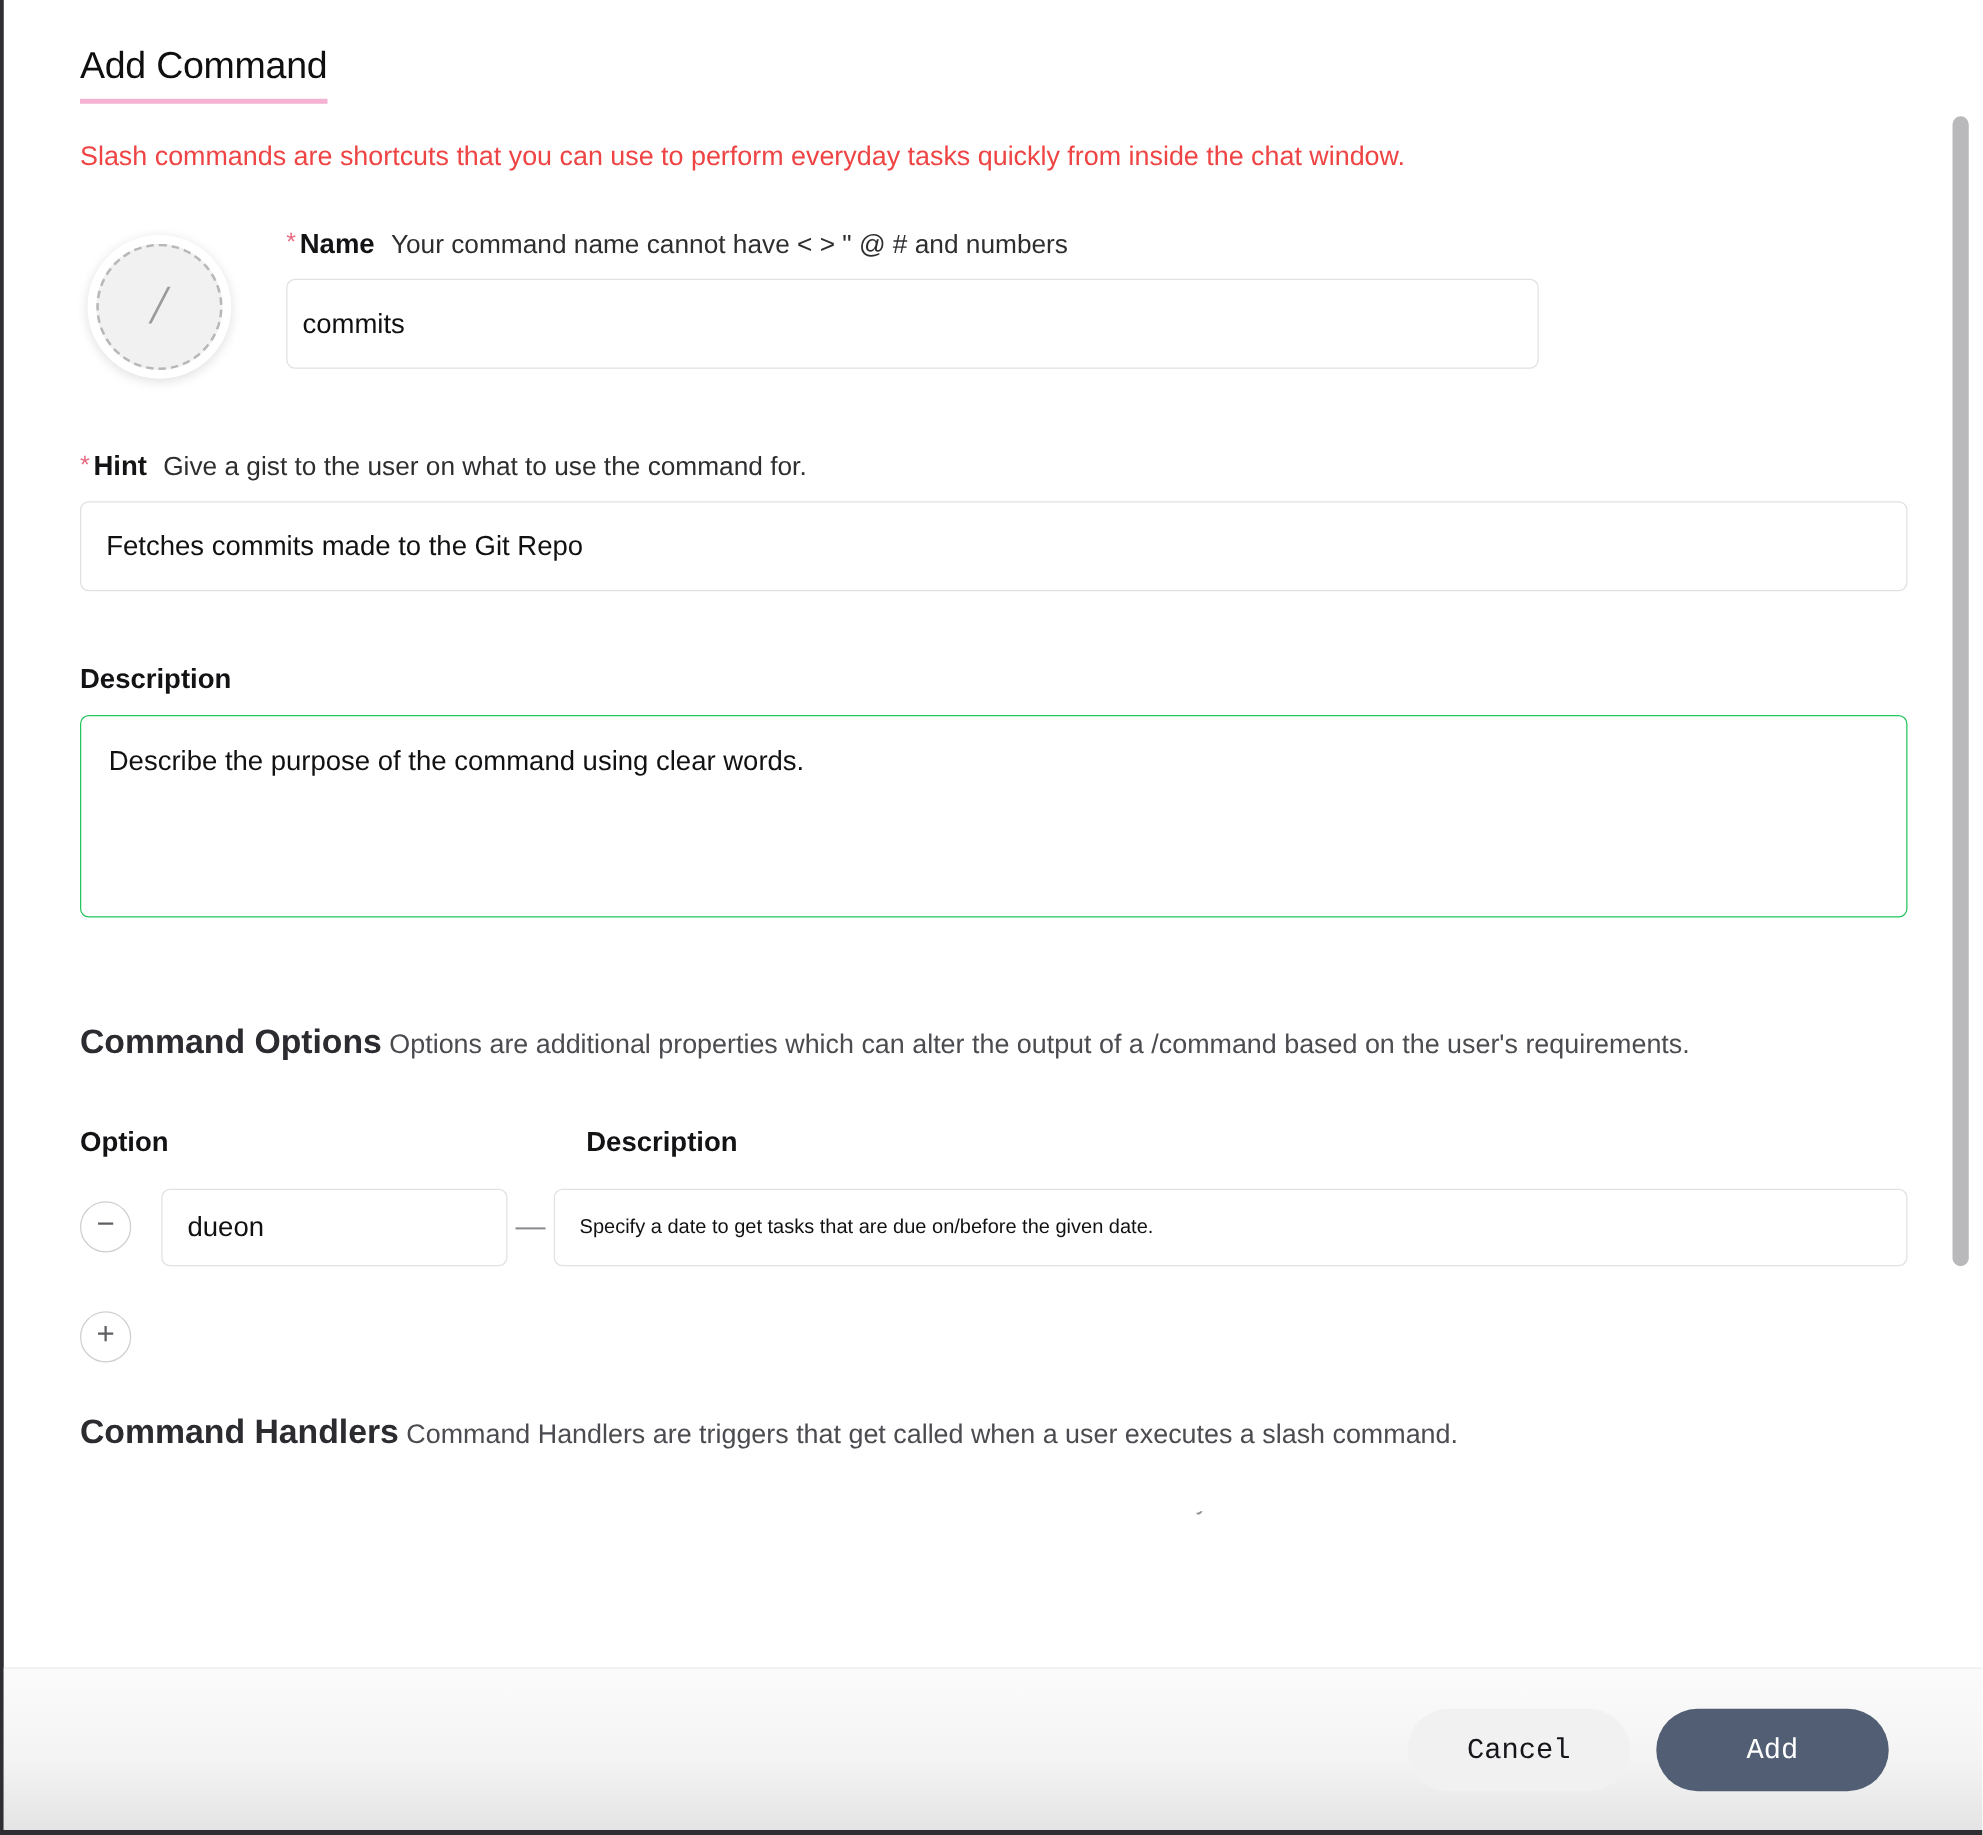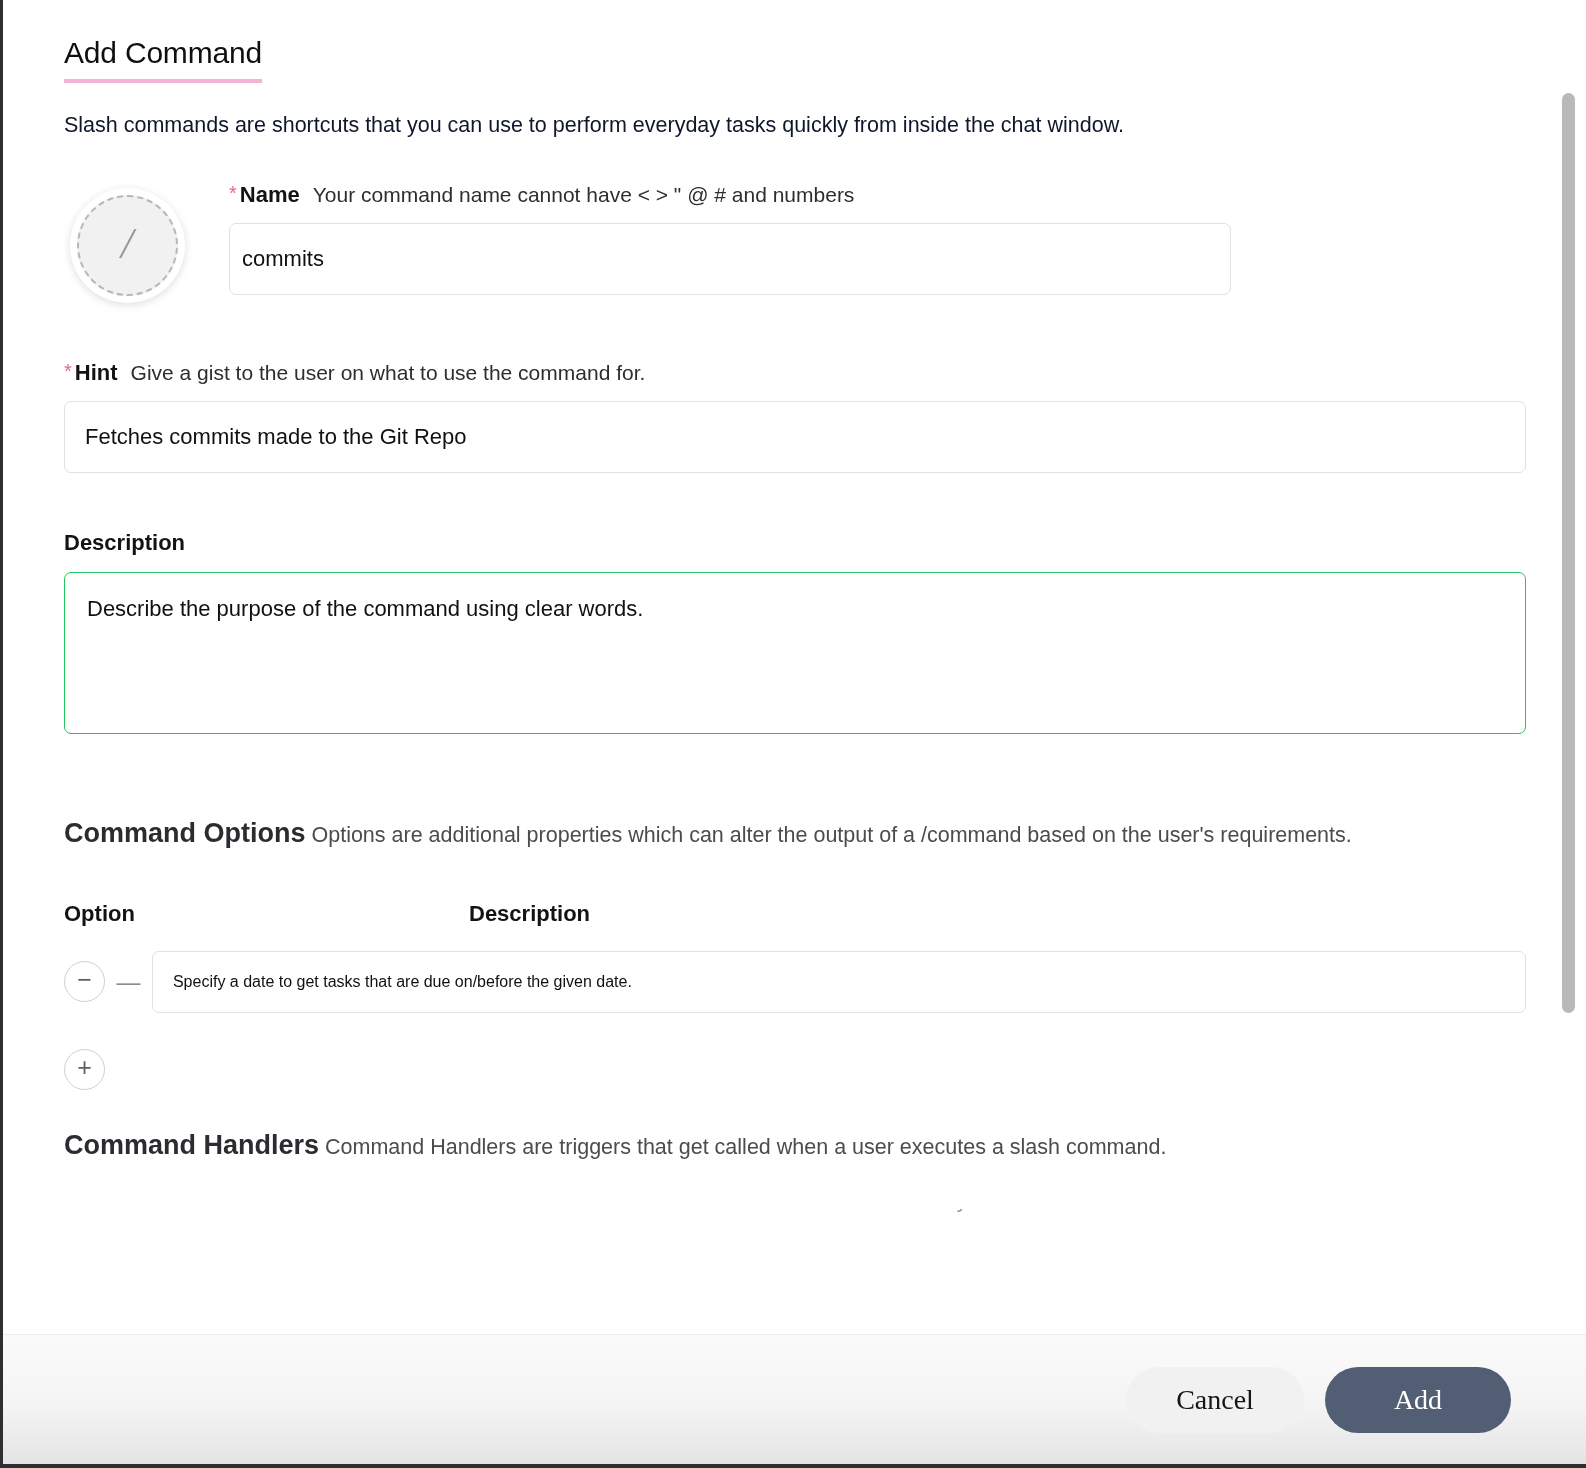--- a/index.html
+++ b/index.html
@@ -45,21 +45,21 @@
     font-weight: 400;
     letter-spacing: -0.2px;
     color: #0f0f10;
     margin: 0;
     display: inline-block;
     padding-bottom: 9px;
     border-bottom: 4px solid #f4b3d2;
   }
   .intro-text {
     font-size: 21.5px;
-    color: #0f172a;
+    color: #ef4444;
     margin: 28px 0 0 0;
     line-height: 1.35;
   }
 
   
   .name-row {
     display: flex;
     align-items: flex-start;
     margin-top: 42px;
   }
@@ -292,22 +292,22 @@
     background: linear-gradient(180deg, #fbfbfb 0%, #f4f4f4 55%, #e4e4e5 100%);
     display: flex;
     align-items: center;
     justify-content: flex-end;
     padding-right: 75px;
     gap: 21px;
   }
   .btn {
     border: none;
     cursor: pointer;
-    font-family: Liberation Serif, serif;
-    font-size: 28px;
+    font-family: Liberation Mono, monospace;
+    font-size: 23px;
     border-radius: 999px;
     height: 66px;
     display: inline-flex;
     align-items: center;
     justify-content: center;
   }
   .btn-cancel {
     background: #f1f1f1;
     color: #15151a;
     width: 178px;
@@ -379,20 +379,21 @@
 
         <div class="opt-col-heads">
           <div class="head-option">Option</div>
           <div class="head-desc">Description</div>
         </div>
 
         <div class="option-row">
           <button class="circle-btn">
             <span class="circle-glyph">−</span>
           </button>
+          <input class="text-input opt-name-input" type="text" value="dueon" style="">
           <div class="row-dash">—</div>
           <input class="text-input opt-desc-input" type="text" value="Specify a date to get tasks that are due on/before the given date." style="">
         </div>
 
         <div class="add-row">
           <button class="circle-btn">
             <span class="circle-glyph">+</span>
           </button>
         </div>
       </div>

